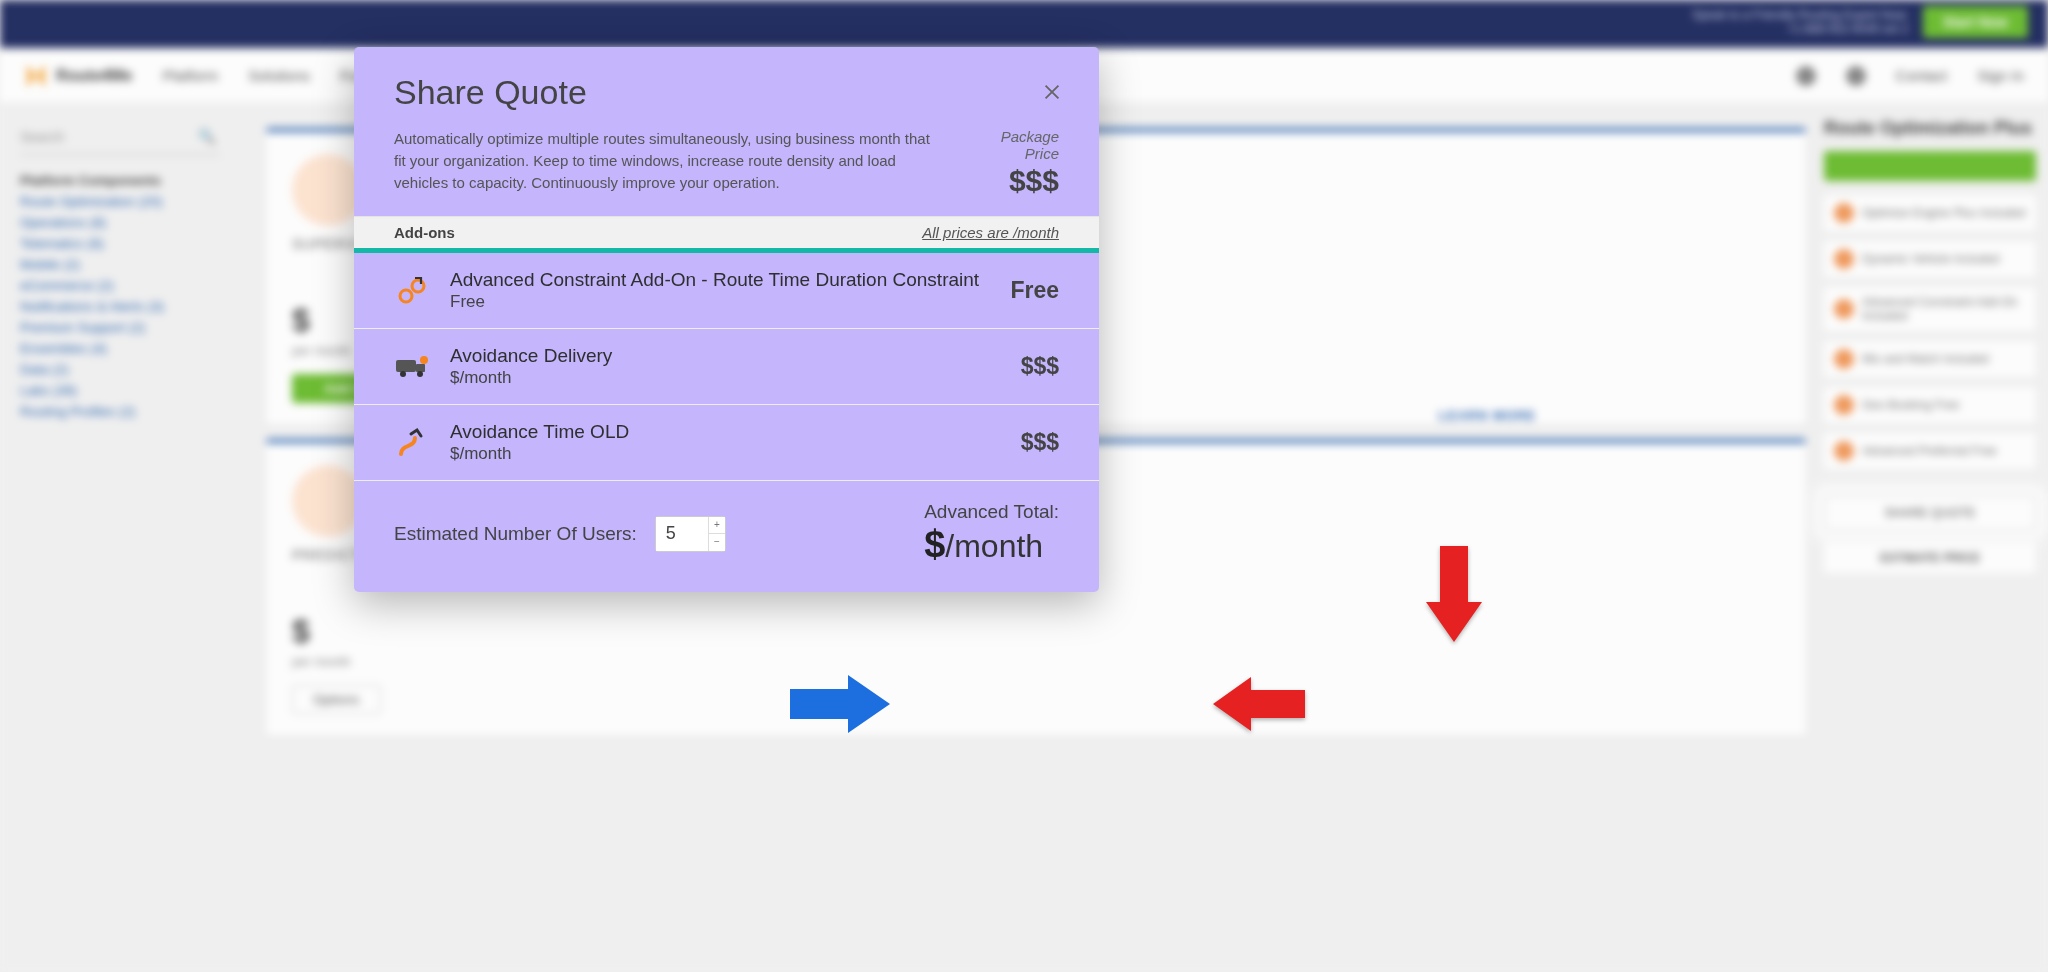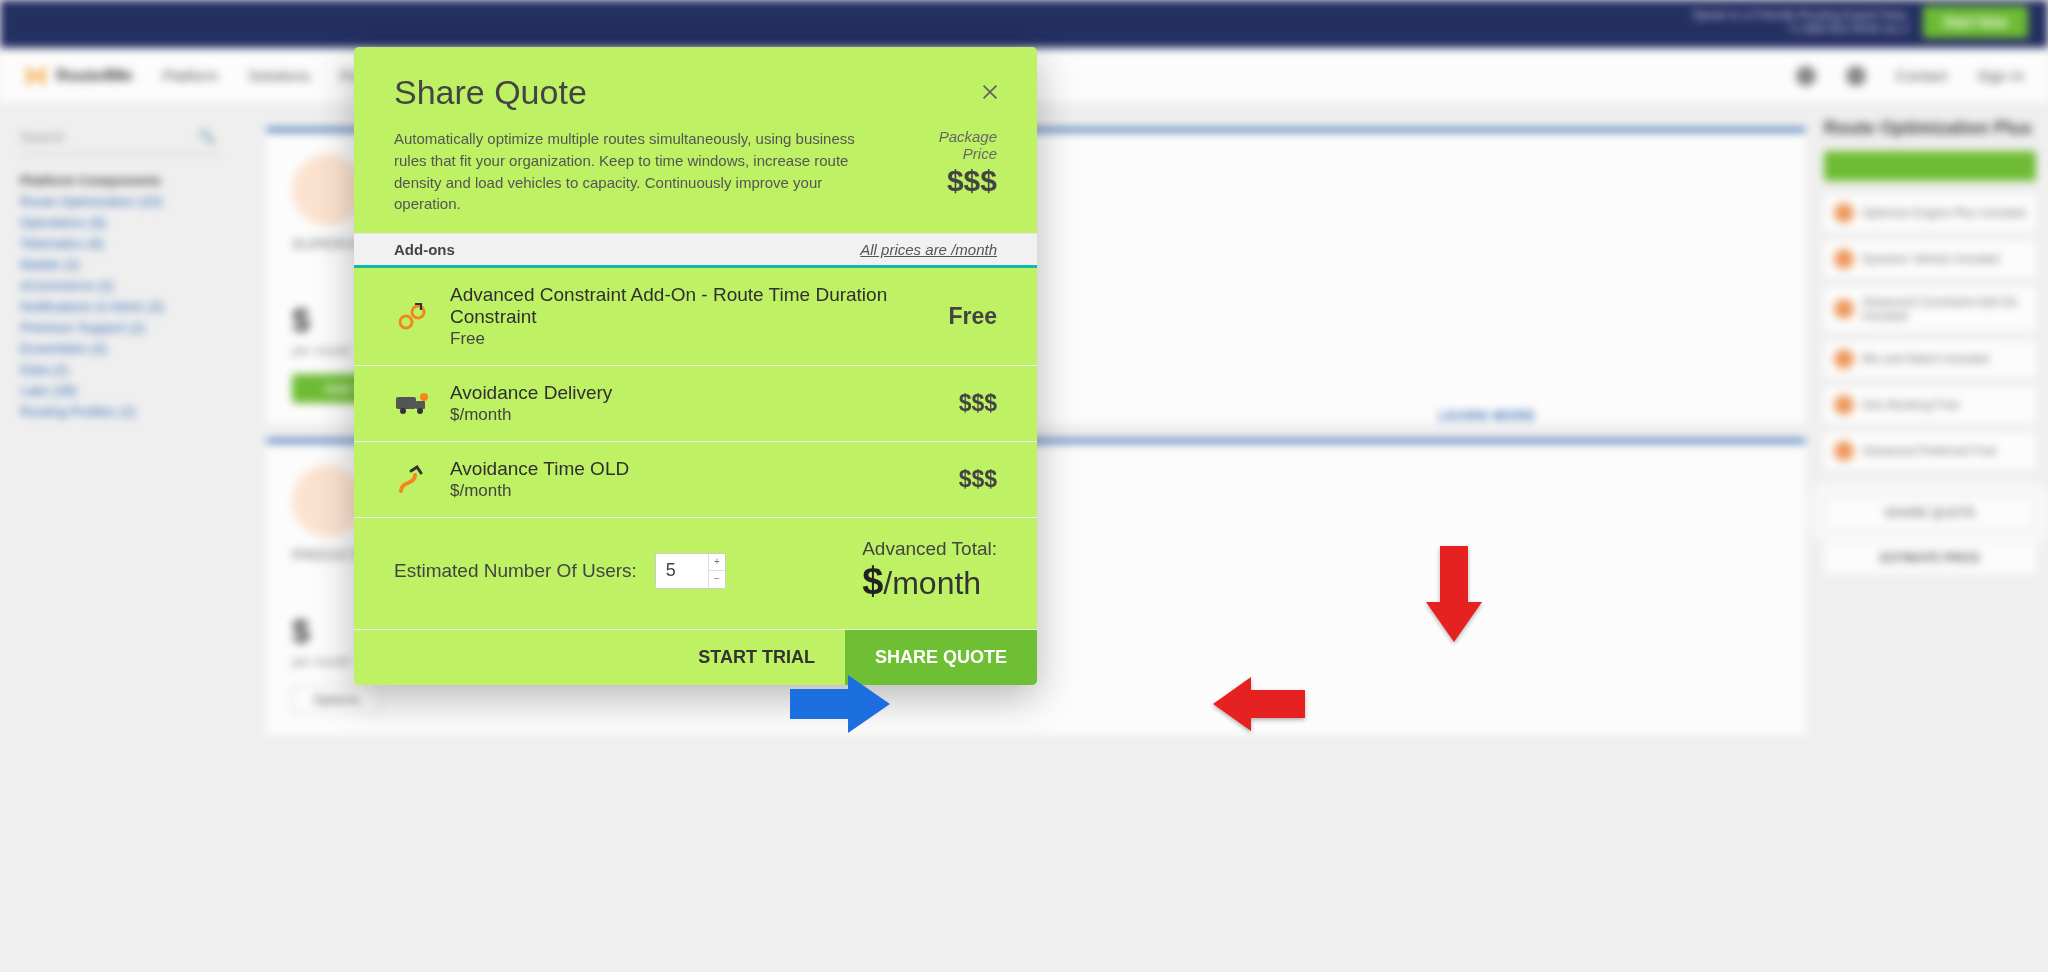--- a/index.html
+++ b/index.html
@@ -86,22 +86,22 @@
   }
 
   
   .scrim {
     position:absolute; inset:0;
     background: rgba(0,0,0,0.01);
   }
   .modal {
     position: absolute;
     left: 354px; top: 47px;
-    width: 683px;
-    background: #bef264;
+    width: 745px;
+    background: #c4b5fd;
     border-radius: 5px;
     box-shadow: 0 12px 40px rgba(0,0,0,.28);
     overflow: hidden;
     display: flex; flex-direction: column;
   }
   .modal .head {
     padding: 26px 40px 16px;
   }
   .modal .head h1 {
     font-size: 34px; font-weight: 400; color: #444;
@@ -115,21 +115,21 @@
   .modal .close svg { width: 22px; height: 22px; stroke:#666; stroke-width:2; }
   .modal .sub {
     padding: 0 40px 18px; display:flex; justify-content:space-between; gap:30px;
   }
   .modal .sub h2 { font-size: 22px; font-weight: 400; color: #444; margin-bottom:6px;}
   .modal .sub p { font-size: 15px; line-height: 1.45; color: #555; max-width: 580px;}
   .modal .sub .pp { text-align:right; }
   .modal .sub .pp .lbl { font-style: italic; color:#666; font-size:15px; }
   .modal .sub .pp .val { font-size: 30px; font-weight: 600; color:#444; margin-top:2px;}
   .modal .bar {
-    background:#f1f1f1; border-top:1px solid #e4e4e4; border-bottom:3px solid #14b8a6;
+    background:#f1f1f1; border-top:1px solid #e4e4e4; border-bottom:5px solid #14b8a6;
     padding:7px 40px; display:flex; justify-content:space-between;
     font-size:15px; color:#444;
   }
   .modal .bar .l { font-weight:600; }
   .modal .bar .r { font-style:italic; color:#555;text-decoration:underline; }
   .modal .addons { max-height: 260px; overflow:auto; }
   .modal .row {
     display:flex; align-items:center; padding:16px 40px;
     border-bottom:1px solid #eee;
   }
@@ -292,21 +292,21 @@
   <div class="close">
     <svg viewBox="0 0 24 24">
         <path d="M5 5l14 14M19 5L5 19" fill="none"></path>
       </svg>
   </div>
   <div class="head">
     <h1>Share Quote</h1>
   </div>
   <div class="sub">
     <div>
-      <p>Automatically optimize multiple routes simultaneously, using business rules that fit your organization. Keep to time windows, increase route density and load vehicles to capacity. Continuously improve your operation.</p>
+      <p>Automatically optimize multiple routes simultaneously, using business month that fit your organization. Keep to time windows, increase route density and load vehicles to capacity. Continuously improve your operation.</p>
     </div>
     <div class="pp">
       <div class="lbl">Package Price</div>
       <div class="val">$$$</div>
     </div>
   </div>
   <div class="bar">
     <span class="l">Add-ons</span>
     <span class="r">All prices are /month</span>
   </div>
@@ -366,24 +366,20 @@
         </div>
       </div>
     </div>
     <div class="total">
       <div class="lbl">Advanced Total:</div>
       <div class="val">
         <span>$</span><span class="unit">/month</span>
       </div>
     </div>
   </div>
-  <div class="footer">
-    <button class="btn-trial">START TRIAL</button>
-    <button class="btn-share">SHARE QUOTE</button>
-  </div>
 </div>
 
 <div class="arrow-blue" style="left:790px; top:675px;">
   <svg width="100" height="58" viewBox="0 0 100 58">
     <polygon points="0,14 58,14 58,0 100,29 58,58 58,44 0,44" fill="#1d6fe0"></polygon>
   </svg>
 </div>
 <div class="arrow-red" style="left:1213px; top:677px;">
   <svg width="92" height="54" viewBox="0 0 92 54">
     <polygon points="92,13 38,13 38,0 0,27 38,54 38,41 92,41" fill="#e62121"></polygon>

